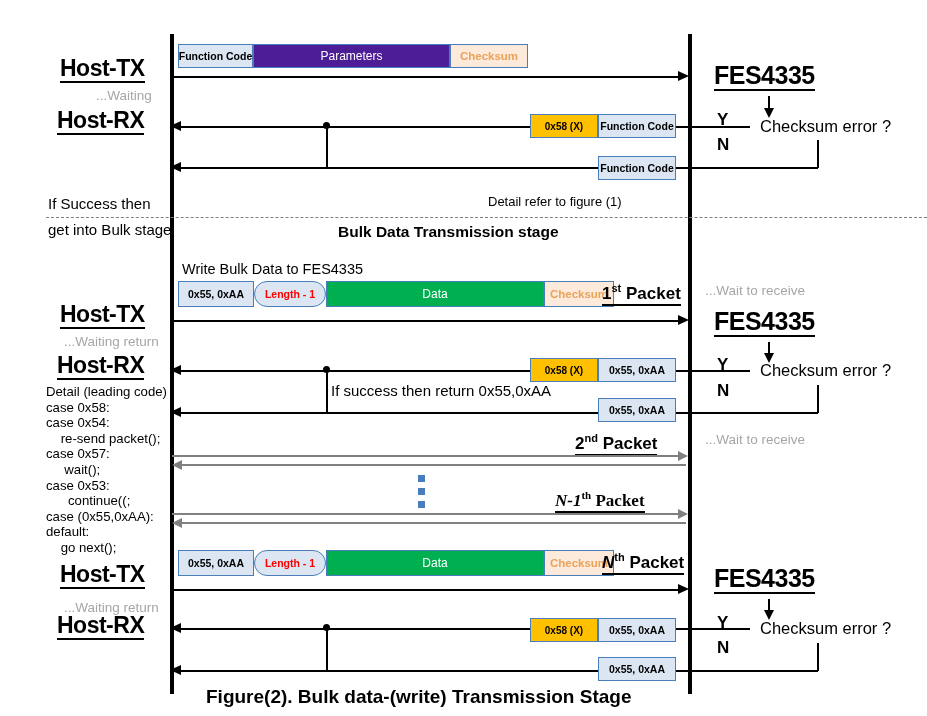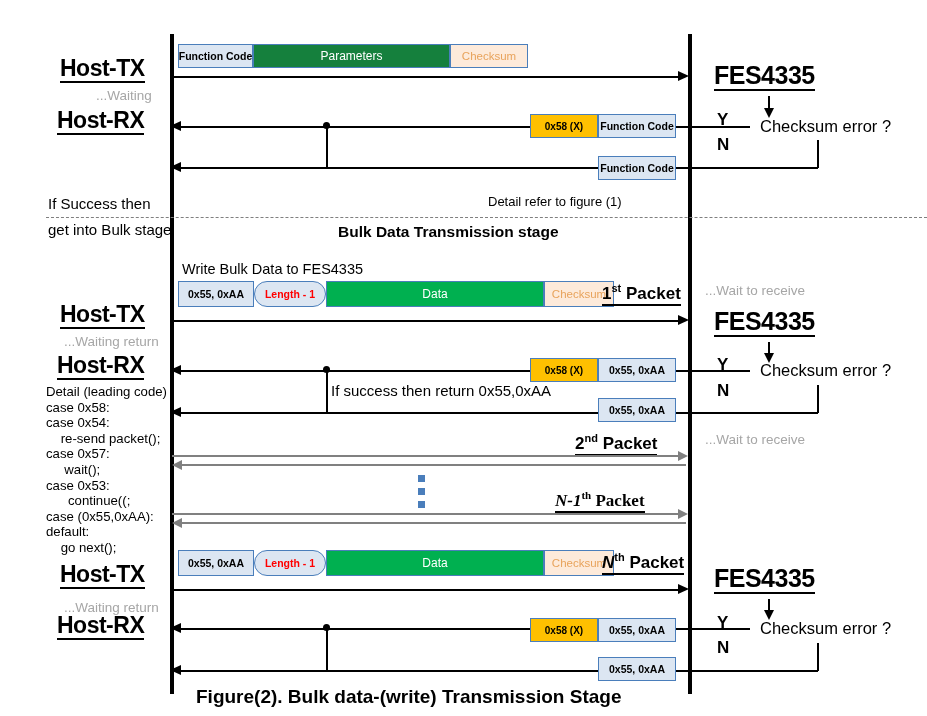--- a/index.html
+++ b/index.html
@@ -47,23 +47,23 @@
   
   .pktrow{position:absolute;display:flex;align-items:stretch;height:24px;}
   .cell{
     display:flex;align-items:center;justify-content:center;
     font-size:10.5px;font-weight:bold;
     box-sizing:border-box;
     border:1.5px solid #4a7ebb;
     white-space:nowrap;
   }
   .c-blue{background:#dce6f2;color:#000;}
-  .c-green{background:#15803d;color:#ffffff;font-weight:normal;font-size:12px;}
+  .c-green{background:#4c1d95;color:#ffffff;font-weight:normal;font-size:12px;}
   .c-green2{background:#00b050;color:#ffffff;font-weight:normal;font-size:12px;}
-  .c-peach{background:#fdeada;color:#e8a35c;font-weight:normal;font-size:11.5px;}
+  .c-peach{background:#fdeada;color:#e8a35c;font-weight:bold;font-size:11.5px;}
   .c-amber{background:#ffc000;color:#000;border-color:#4a7ebb;font-size:10px;}
   .c-len{background:#dce6f2;color:#ff0000;font-size:10.5px;border-radius:13px;}
 
   
   .hline{position:absolute;background:#000;height:1.6px;}
   .vline{position:absolute;background:#000;width:1.6px;}
   .hline-g{position:absolute;background:#808080;height:1.6px;}
   .dot{position:absolute;width:7px;height:7px;border-radius:50%;background:#000;}
   .arrowL{position:absolute;width:0;height:0;
      border-top:5.5px solid transparent;border-bottom:5.5px solid transparent;
@@ -269,15 +269,15 @@
   <div class="vline" style="left:817px;top:643px;height:28px;"></div>
   <div class="hline" style="left:180px;top:670px;width:638px;"></div>
   <div class="arrowL" style="left:170px;top:665px;"></div>
 
   <div class="pktrow" style="left:598px;top:657px;">
     <div class="cell c-blue" style="width:78px;">0x55, 0xAA</div>
   </div>
   <div class="dot" style="left:323px;top:624px;"></div>
   <div class="vline" style="left:326px;top:628px;height:42px;"></div>
 
-  <div class="caption" style="left:196px;top:686px;">Figure(2). Bulk data-(write) Transmission Stage</div>
+  <div class="caption" style="left:206px;top:686px;">Figure(2). Bulk data-(write) Transmission Stage</div>
 
 </div>
 
 </body></html>

